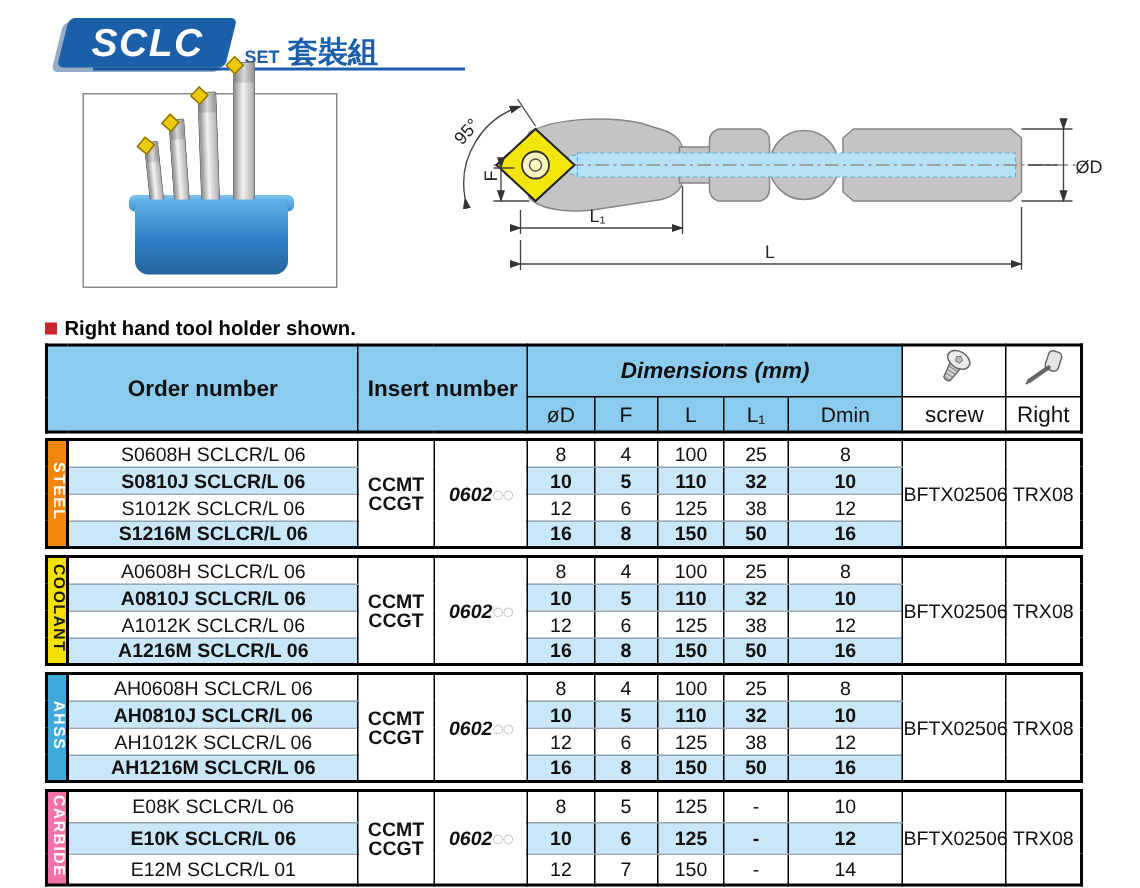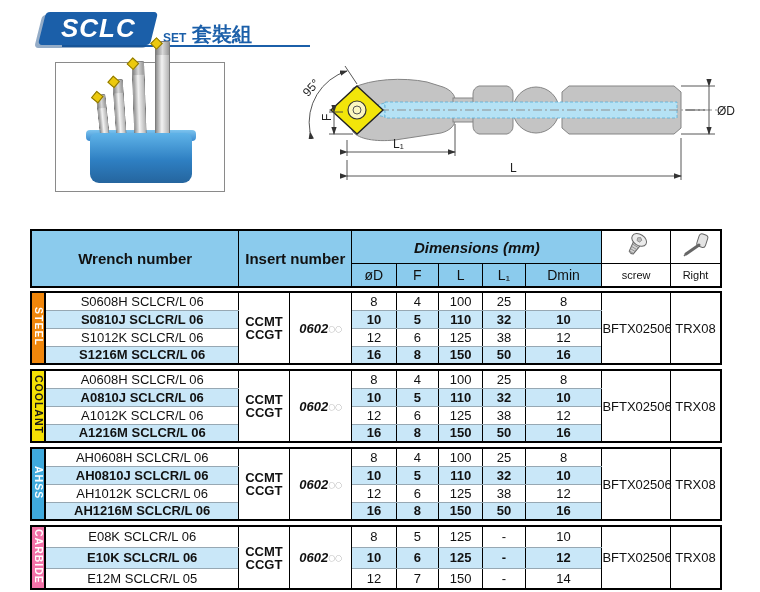--- a/index.html
+++ b/index.html
@@ -42,21 +42,21 @@
 
   
   .tables{position:absolute;left:30px;top:229px;}
   table{border-collapse:collapse;table-layout:fixed;width:692px;background:#fff;}
   .htable{border:2px solid #000;margin-bottom:3px;}
   .htable td{border:1px solid #000;text-align:center;vertical-align:middle;padding:0;}
   .hcell{background:var(--hdr-bg);font-weight:bold;font-size:15px;}
   .dim-h{font-style:italic;height:32px;}
   .subh{background:var(--hdr-bg);font-size:14px;height:22px;}
   .icon-cell{background:#fff;height:32px;}
-  .tool-label{background:#fff;font-size:11px;}
+  .tool-label{background:#fff;font-size:15px;}
   .gtable{border:2px solid #000;margin-bottom:4px;}
   .gtable td{border-left:1px solid #000;border-right:1px solid #000;
              border-top:1px solid #97a8b3;border-bottom:1px solid #97a8b3;
              text-align:center;vertical-align:middle;padding:0;font-size:13px;}
   .gtable tr{height:18px;}
   .gtable.tall tr{height:21px;}
   .label-cell{border-right:2px solid #000 !important;padding:0;}
   .vtext{writing-mode:vertical-rl;text-orientation:mixed;font-size:10.5px;font-weight:bold;
          letter-spacing:1px;line-height:13px;display:inline-block;}
   .order-cell{font-size:13px;}
@@ -159,39 +159,42 @@
       <g stroke="#444" stroke-width="0.9">
         <line x1="386" y1="32" x2="420" y2="32"></line>
         <line x1="386" y1="80" x2="420" y2="80"></line>
         <line x1="414" y1="32" x2="414" y2="80" marker-start="url(#ar)" marker-end="url(#ar)"></line>
         <line x1="390" y1="56" x2="410" y2="56"></line>
       </g>
       <text x="422" y="61">ØD</text>
     </svg>
   </div>
 
+  <div class="note">
+    <span class="sq"></span><span>Right hand tool holder shown.</span>
+  </div>
 
   <div class="tables">
     <table class="htable">
       <colgroup>
         <col style="width:14px">
           <col style="width:192px">
           <col style="width:50px">
           <col style="width:62px">
         <col style="width:44px">
           <col style="width:42px">
           <col style="width:44px">
           <col style="width:42px">
         <col style="width:76px">
           <col style="width:68px">
           <col style="width:50px">
       </colgroup>
       <tbody>
         <tr>
-          <td colspan="2" rowspan="2" class="hcell">Wrench number</td>
+          <td colspan="2" rowspan="2" class="hcell">Order number</td>
           <td colspan="2" rowspan="2" class="hcell">Insert number</td>
           <td colspan="5" class="hcell dim-h">Dimensions (mm)</td>
           <td class="icon-cell">
             <svg width="30" height="28" viewBox="0 0 30 28">
               <g transform="rotate(32 15 14)" stroke="#666" stroke-width="1" fill="#e8e8e8">
                 <path d="M11,12 h8 l-1.6,11 q-2.4,1.6 -4.8,0 Z" fill="#d2d2d2"></path>
                 <path d="M11.6,15 h6.8 M12,17.5 h6 M12.4,20 h5.2 M12.9,22.5 h4.2" stroke="#888" stroke-width="0.8" fill="none"></path>
                 <ellipse cx="15" cy="8" rx="8" ry="5.5" fill="#ececec"></ellipse>
                 <path d="M15,5.2 l2.4,1.7 l-0.9,2.8 h-3 l-0.9,-2.8 Z" fill="#bbb" stroke="#777" stroke-width="0.6"></path>
               </g>
@@ -411,21 +414,21 @@
             </tr>
             <tr>
               <td class="order-cell alt">E10K SCLCR/L 06</td>
               <td class="num-cell alt">10</td>
               <td class="num-cell alt">6</td>
               <td class="num-cell alt">125</td>
               <td class="num-cell alt">-</td>
               <td class="num-cell alt">12</td>
             </tr>
             <tr>
-              <td class="order-cell">E12M SCLCR/L 05</td>
+              <td class="order-cell">E12M SCLCR/L 01</td>
               <td class="num-cell">12</td>
               <td class="num-cell">7</td>
               <td class="num-cell">150</td>
               <td class="num-cell">-</td>
               <td class="num-cell">14</td>
             </tr>
           </tbody>
         </table>
       </div>
   </div>

